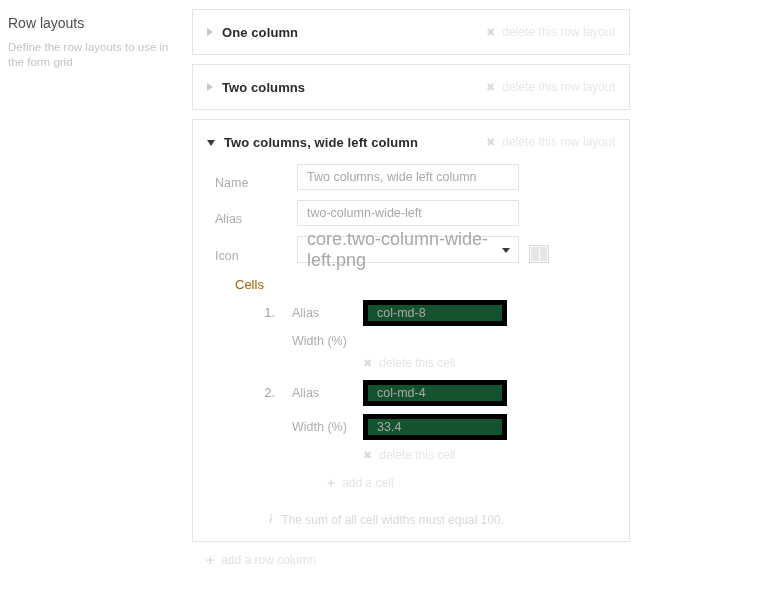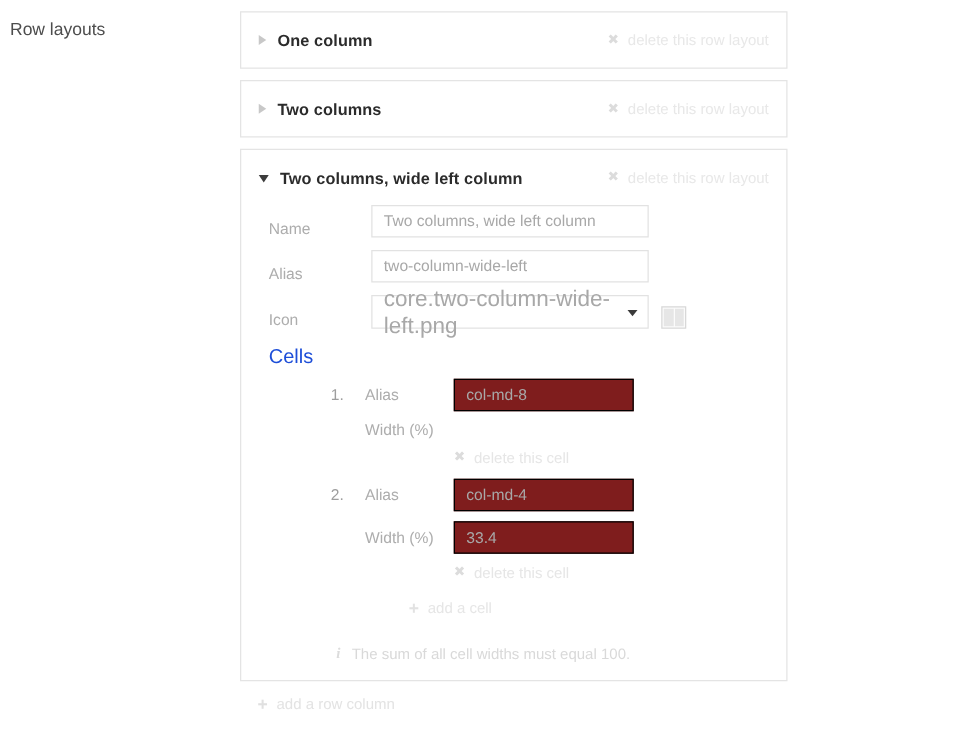--- a/index.html
+++ b/index.html
@@ -181,25 +181,26 @@
   }
   .icon-preview .col {
     background: #e6e6e6;
     height: 100%;
   }
   .icon-preview .col-a { flex: 1 1 50%; margin-right: 1px; }
   .icon-preview .col-b { flex: 1 1 50%; }
 
   
   .cells-label {
-    font-size: 16px;
-    color: #1d4ed8;
+    font-size: 13px;
+    color: #a16207;
     padding-left: 8px;
     margin-top: 14px;
     margin-bottom: 8px;
+    margin-left: 20px;
   }
   .cell-block {
     margin-bottom: 4px;
   }
   .cell-row {
     display: flex;
     align-items: center;
     margin-bottom: 8px;
   }
   .cell-index {
@@ -215,22 +216,22 @@
     flex: 0 0 88px;
     font-size: 12.5px;
     color: #adadad;
     padding-left: 17px;
     box-sizing: border-box;
   }
   .cell-input {
     width: 144px;
     height: 26px;
     box-sizing: border-box;
-    border: 1px solid #000000;
-    background: #7f1d1d;
+    border: 5px solid #000000;
+    background: #14532d;
     padding: 0 9px;
     font-family: "Liberation Sans", sans-serif;
     font-size: 12.5px;
     color: #a8a8a8;
     outline: none;
   }
   .cell-action {
     margin-left: 156px;
     font-size: 12px;
     color: #e6e6e6;
@@ -298,20 +299,21 @@
     font-weight: bold;
   }
 </style>
 </head>
 <body>
 
 <div class="page">
 
   <div class="sidebar">
     <div class="sidebar-title">Row layouts</div>
+    <div class="sidebar-desc">Define the row layouts to use in the form grid</div>
   </div>
 
   <div class="content">
 
     <div class="panel">
       <div class="panel-header">
         <div class="panel-title-wrap">
           <span class="caret caret-right"></span>
           <span class="panel-title">One column</span>
         </div>

